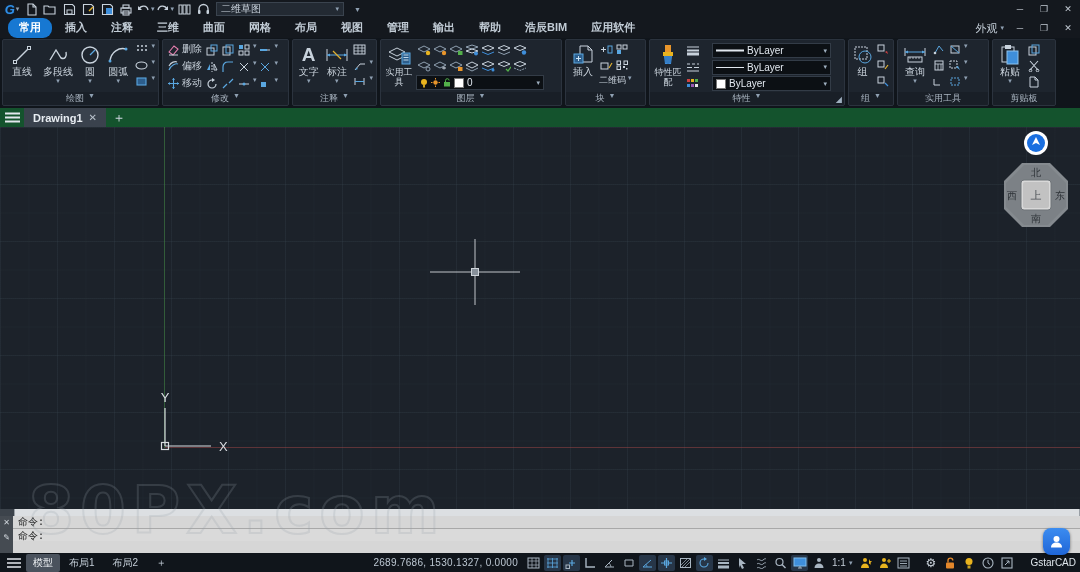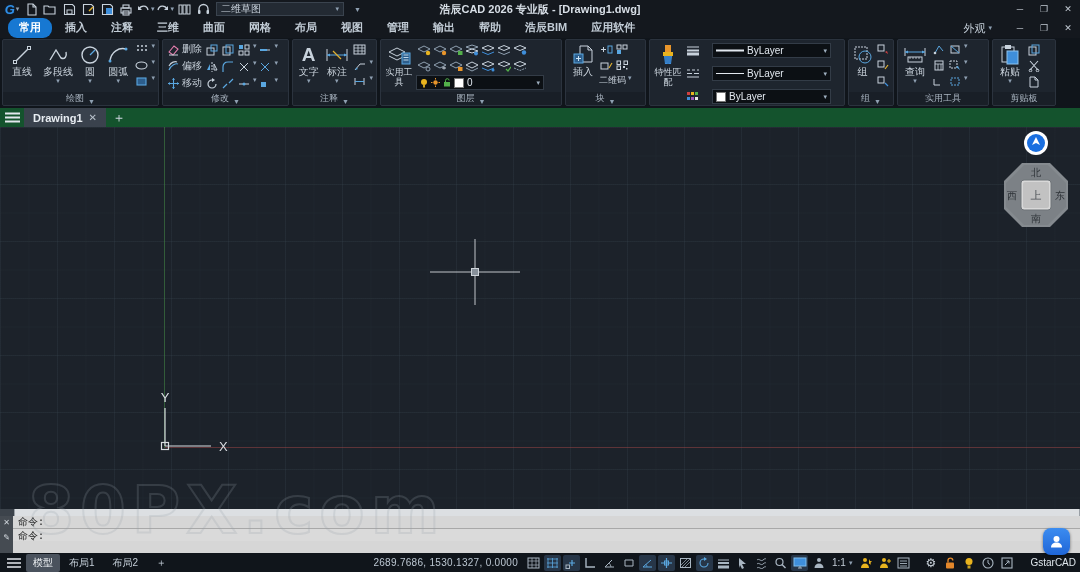--- a/index.html
+++ b/index.html
@@ -16,27 +16,27 @@
   .workspace-box { width:128px; height:14px; background:#232a33; border:1px solid #3a434e; display:flex; align-items:center; justify-content:space-between; padding:0 4px; font-size:10px; color:#cdd6e0; margin:0 3px; }
   .win-title { position:absolute; left:300px; right:300px; text-align:center; font-size:11px; font-weight:bold; color:#d8dfe7; pointer-events:none; }
   .winctl { margin-left:auto; display:flex; }
   .winctl .wbtn { width:24px; height:16px; display:flex; align-items:center; justify-content:center; color:#c2cad3; font-size:9px; }
 
   
   .tabrow { height:20px; display:flex; align-items:center; background:#14181e; padding-left:8px; gap:2px; }
   .rtab { padding:2px 11px 3px; font-size:11px; color:#c2ccd6; border-radius:9px; white-space:nowrap;font-weight:bold; }
   .rtab.active { background:#1778d2; color:#ffffff; }
   .tabrow-right { margin-left:auto; display:flex; align-items:center; }
-  .appearance { font-size:11px; color:#c2ccd6; display:flex; align-items:center; gap:2px; margin-right:16px; }
+  .appearance { font-size:11px; color:#c2ccd6; display:flex; align-items:center; gap:2px; margin-right:4px; }
 
   
   .ribbon { height:70px; background:#10151b; display:flex; gap:3px; padding:1px 2px 2px 2px; }
   .panel { background:#1e252e; border:1px solid #2b333e; border-radius:2px; display:flex; flex-direction:column; overflow:hidden; flex:none; }
   .pbody { flex:1; display:flex; gap:2px; padding:2px 3px 0 3px; }
-  .plabel { height:13px; display:flex; align-items:flex-end; justify-content:center; gap:3px; font-size:9px; color:#a9b4c0; background:rgba(0,0,0,0.15); position:relative; }
+  .plabel { height:13px; display:flex; align-items:flex-start; justify-content:center; gap:3px; font-size:9px; color:#a9b4c0; background:rgba(0,0,0,0.15); position:relative; }
   .bigbtn { width:34px; display:flex; flex-direction:column; align-items:center; color:#ccd5de; }
   .bicon { height:25px; display:flex; align-items:center; justify-content:center; }
   .blabel { font-size:10px; line-height:10px; text-align:center; }
   .bigbtn .ddv { margin:0; }
   .minicol { display:flex; flex-direction:column; justify-content:flex-start; gap:1px; }
   .minirow { display:flex; gap:1px; }
   .mi { width:15px; height:15px; display:flex; align-items:center; justify-content:center; }
   .combo { background:#0c1014; border:1px solid #333c47; height:15px; display:flex; align-items:center; color:#e2e8ef; font-size:10px; padding:0 3px; gap:3px; }
   .combo .cdd { margin-left:auto; font-size:7px; color:#9fb0c0; }
   .swatch { width:10px; height:10px; background:#ffffff; border:1px solid #777; }
@@ -172,21 +172,20 @@
         </svg>
       </div>
     <div class="workspace-box">
       <span>二维草图</span>
       <span class="ddv">▾</span>
     </div>
     <div class="qat-btn">
         <span class="ddv">▼</span>
       </div>
   </div>
-  <div class="win-title">浩辰CAD 2026 专业版 - [Drawing1.dwg]</div>
   <div class="winctl">
     <span class="wbtn">─</span>
     <span class="wbtn">❐</span>
     <span class="wbtn">✕</span>
   </div>
 </div>
 
 <div class="tabrow">
   <span class="rtab active">常用</span>
   <span class="rtab">插入</span>
@@ -715,20 +714,25 @@
           <span>ByLayer</span>
           <span class="cdd">▾</span>
         </div>
         <div class="combo">
           <span class="swatch"></span>
           <span>ByLayer</span>
           <span class="cdd">▾</span>
         </div>
       </div>
     </div>
+    <div class="plabel">
+        <span>特性</span>
+        <span class="ddv">▼</span>
+        <span class="launcher">◢</span>
+      </div>
   </div>
 
   <div class="panel" style="width:46px">
     <div class="pbody">
       <div class="bigbtn" style="width:24px">
         <div class="bicon">
             <svg width="20" height="20" viewBox="0 0 20 20">
               <rect x="2" y="2" width="12" height="12" fill="none" stroke="#c8d2dc" stroke-dasharray="2 1"></rect>
               <circle cx="12" cy="12" r="6" fill="none" stroke="#5aa7e0"></circle>
             </svg>

